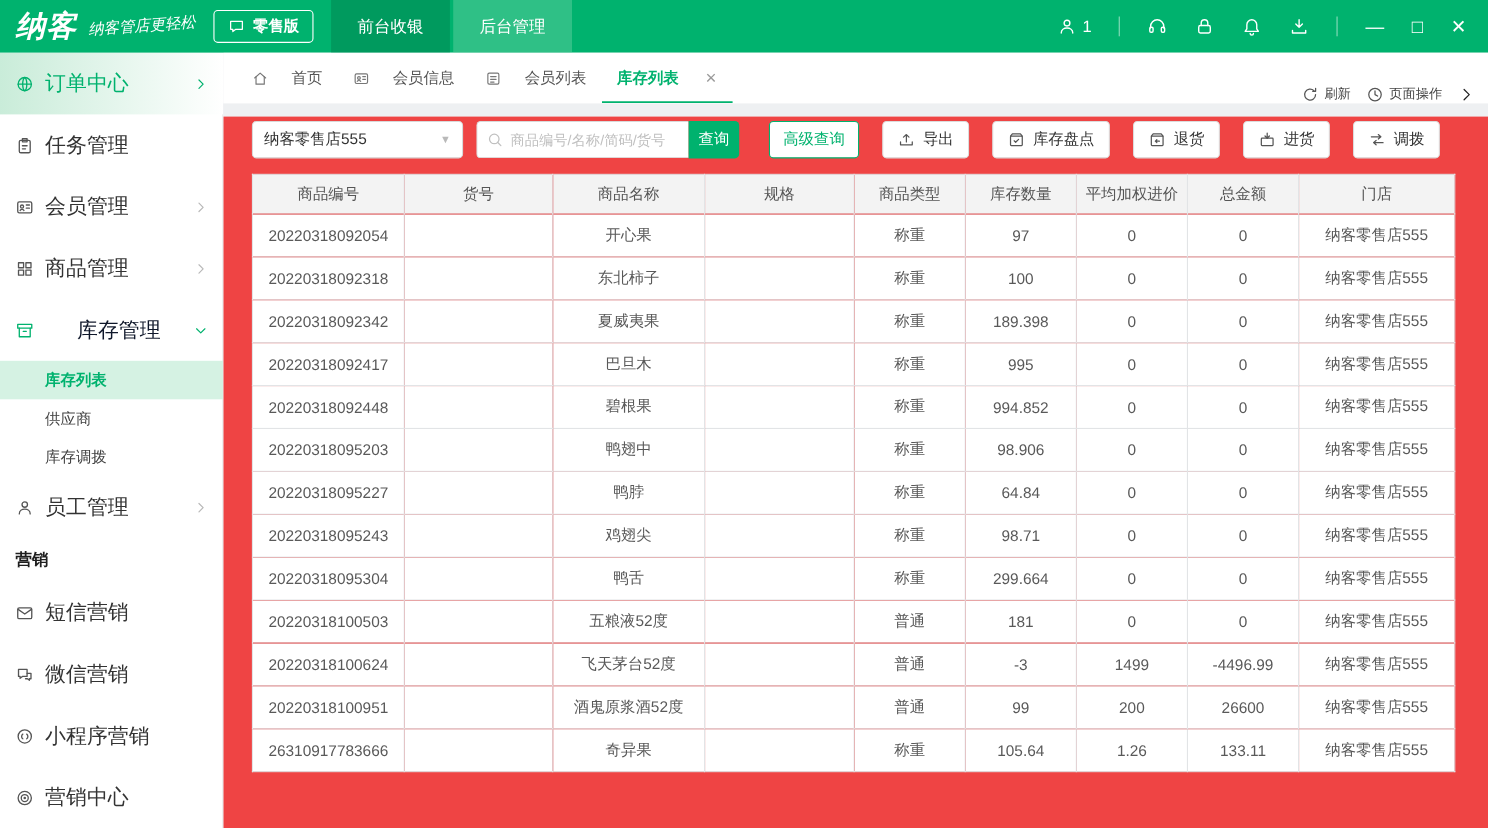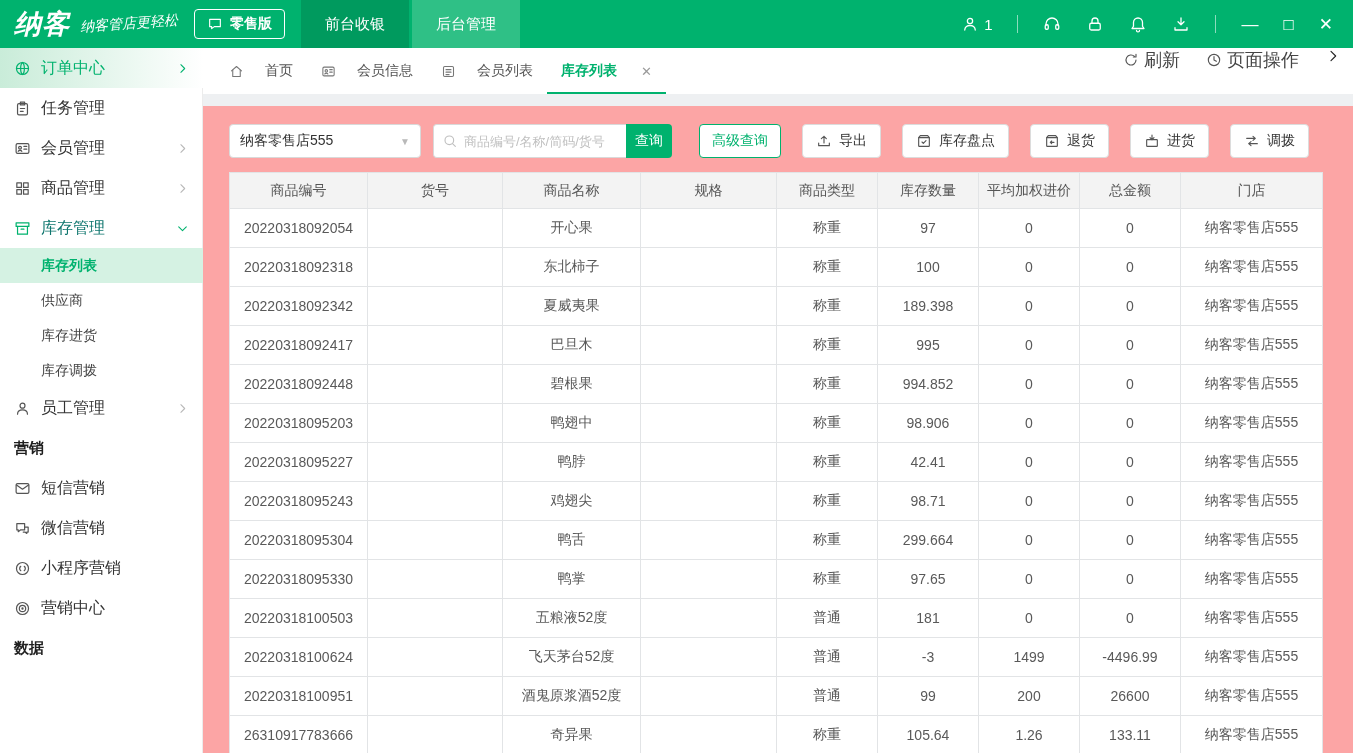--- a/index.html
+++ b/index.html
@@ -19,48 +19,48 @@
   .hright { margin-left: auto; display: flex; align-items: center; gap: 25px; padding-right: 20px; }
   .hicon { display: flex; align-items: center; gap: 5px; font-size: 15px; cursor: pointer; }
   .hglyph { font-size: 17px; line-height: 1; }
   .hdivider { width: 1px; height: 18px; background: rgba(255,255,255,.55); }
 
   
   .bodyrow { flex: 1; display: flex; min-height: 0; }
 
   
   .sidebar { flex: 0 0 203px; background: #fff; overflow: hidden; box-shadow: inset -1px 0 0 #ececec; }
-  .sb-item { height: 40px; display: flex; align-items: center; padding: 16px 14px; font-size: 16px; color: #333; cursor: pointer; }
+  .sb-item { height: 56px; display: flex; align-items: center; padding: 16px 14px; font-size: 19px; color: #333; cursor: pointer; }
   .sb-ic { margin-right: 10px; display: flex; color: #555; }
   .sb-label { flex: 1; white-space: nowrap; overflow: hidden; }
   .sb-chev { margin-left: auto; color: #b8b8b8; display: flex; }
-  .sb-item.green { color: #0f766e; }
+  .sb-item.green { color: #0f172a; gap: 29px; }
   .sb-item.green .sb-ic, .sb-item.green .sb-chev { color: #00b26e; }
   .sb-item.highlight { background: linear-gradient(90deg, #c9ecd9, #ffffff); color: #00b26e; }
   .sb-item.highlight .sb-ic, .sb-item.highlight .sb-chev { color: #00b26e; }
   .sb-section { height: 40px; display: flex; align-items: center; padding: 0 14px; font-size: 15px; font-weight: bold; color: #1f1f1f; }
   .sb-sub { height: 35px; display: flex; align-items: center; padding-left: 41px; font-size: 14px; color: #444; cursor: pointer; white-space: nowrap; }
   .sb-sub.active { background: #d5f2e3; color: #00b26e; font-weight: bold; }
 
   
   .main { flex: 1; display: flex; flex-direction: column; min-width: 0; background: #eef0f2; }
   .tabbar { flex: 0 0 46px; background: #fff; display: flex; align-items: stretch; padding: 0 12px; }
   .tabs { display: flex; list-style: none; }
   .tab { display: flex; align-items: center; gap: 21px; padding: 0 14px; font-size: 14px; color: #555; cursor: pointer; white-space: nowrap; }
   .tab .tic { display: flex; color: #777; }
   .tab.active { color: #00b26e; font-weight: bold; box-shadow: inset 0 -2px 0 #00b26e; }
   .tab .tclose { color: #9a9a9a; font-size: 13px; margin-left: 3px; font-weight: normal; }
-  .tab-actions { margin-left: auto; display: flex; align-items: flex-start; gap: 26px; color: #444; font-size: 18px; }
+  .tab-actions { margin-left: auto; display: flex; align-items: flex-end; gap: 14px; color: #444; font-size: 12px; }
   .taction { display: flex; align-items: center; gap: 5px; cursor: pointer; }
   .taction .tic { display: flex; color: #555; }
   .tchev { display: flex; color: #222; cursor: pointer; }
 
   
   .content { flex: 1; padding-top: 12px; min-height: 0; overflow: hidden; }
-  .panel { background: #fca5a5; height: 100%; padding: 18px 26px 0 26px; overflow: hidden; }
+  .panel { background: #ef4444; height: 100%; padding: 4px 26px 0 26px; overflow: hidden; }
 
   .toolbar { display: flex; align-items: center; height: 34px; }
   .select { width: 192px; height: 34px; border: 1px solid #d9d9d9; border-radius: 4px; display: flex; align-items: center; justify-content: space-between; padding: 0 10px; font-size: 14px; color: #333; cursor: pointer; background: #fff; }
   .caret { color: #b9b9b9; font-size: 10px; }
   .searchgroup { display: flex; margin-left: 12px; height: 34px; }
   .searchbox { display: flex; align-items: center; border: 1px solid #d9d9d9; border-right: none; border-radius: 4px 0 0 4px; padding: 0 8px; width: 193px; color: #c0c0c0; background: #fff; }
   .searchbox input { border: none; outline: none; width: 100%; font-size: 13px; color: #333; margin-left: 6px; background: transparent; font-family: inherit; }
   .searchbox input::placeholder { color: #c0c0c0; }
   .btn-query { width: 46px; background: #00b26e; color: #fff; border: none; border-radius: 0 4px 4px 0; font-size: 14px; cursor: pointer; font-family: inherit; }
   .btn-adv { margin-left: 27px; height: 34px; padding: 0 12px; border: 1px solid #00b26e; color: #00b26e; background: #fff; border-radius: 4px; font-size: 14px; cursor: pointer; font-family: inherit; }
@@ -219,21 +219,20 @@
           </span>
           <span class="sb-label">库存管理</span>
           <span class="sb-chev">
             <svg viewBox="0 0 24 24" width="13" height="13" fill="none" stroke="currentColor" stroke-width="2" stroke-linecap="round" stroke-linejoin="round">
               <path d="M5 9l7 7 7-7"></path>
             </svg>
           </span>
         </div>
         <div class="sb-sub active">库存列表</div>
         <div class="sb-sub">供应商</div>
-        <div class="sb-sub">库存进货</div>
         <div class="sb-sub">库存调拨</div>
         <div class="sb-item">
           <span class="sb-ic">
             <svg viewBox="0 0 24 24" width="17" height="17" fill="none" stroke="currentColor" stroke-width="1.7" stroke-linecap="round" stroke-linejoin="round">
               <circle cx="12" cy="8" r="3.5"></circle>
               <path d="M5 20c0-4 3.5-6 7-6s7 2 7 6"></path>
             </svg>
           </span>
           <span class="sb-label">员工管理</span>
           <span class="sb-chev">
@@ -511,21 +510,21 @@
                   <td>0</td>
                   <td>0</td>
                   <td>纳客零售店555</td>
                 </tr>
                 <tr>
                   <td>20220318095227</td>
                   <td></td>
                   <td>鸭脖</td>
                   <td></td>
                   <td>称重</td>
-                  <td>42.41</td>
+                  <td>64.84</td>
                   <td>0</td>
                   <td>0</td>
                   <td>纳客零售店555</td>
                 </tr>
                 <tr>
                   <td>20220318095243</td>
                   <td></td>
                   <td>鸡翅尖</td>
                   <td></td>
                   <td>称重</td>
@@ -534,31 +533,20 @@
                   <td>0</td>
                   <td>纳客零售店555</td>
                 </tr>
                 <tr>
                   <td>20220318095304</td>
                   <td></td>
                   <td>鸭舌</td>
                   <td></td>
                   <td>称重</td>
                   <td>299.664</td>
-                  <td>0</td>
-                  <td>0</td>
-                  <td>纳客零售店555</td>
-                </tr>
-                <tr>
-                  <td>20220318095330</td>
-                  <td></td>
-                  <td>鸭掌</td>
-                  <td></td>
-                  <td>称重</td>
-                  <td>97.65</td>
                   <td>0</td>
                   <td>0</td>
                   <td>纳客零售店555</td>
                 </tr>
                 <tr>
                   <td>20220318100503</td>
                   <td></td>
                   <td>五粮液52度</td>
                   <td></td>
                   <td>普通</td>

